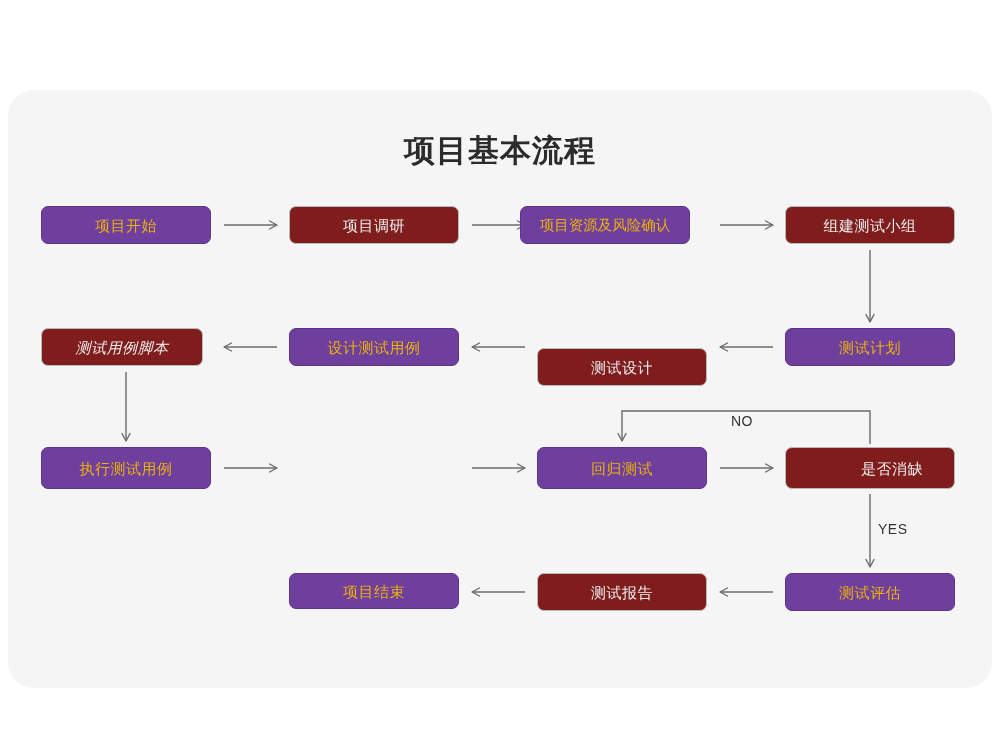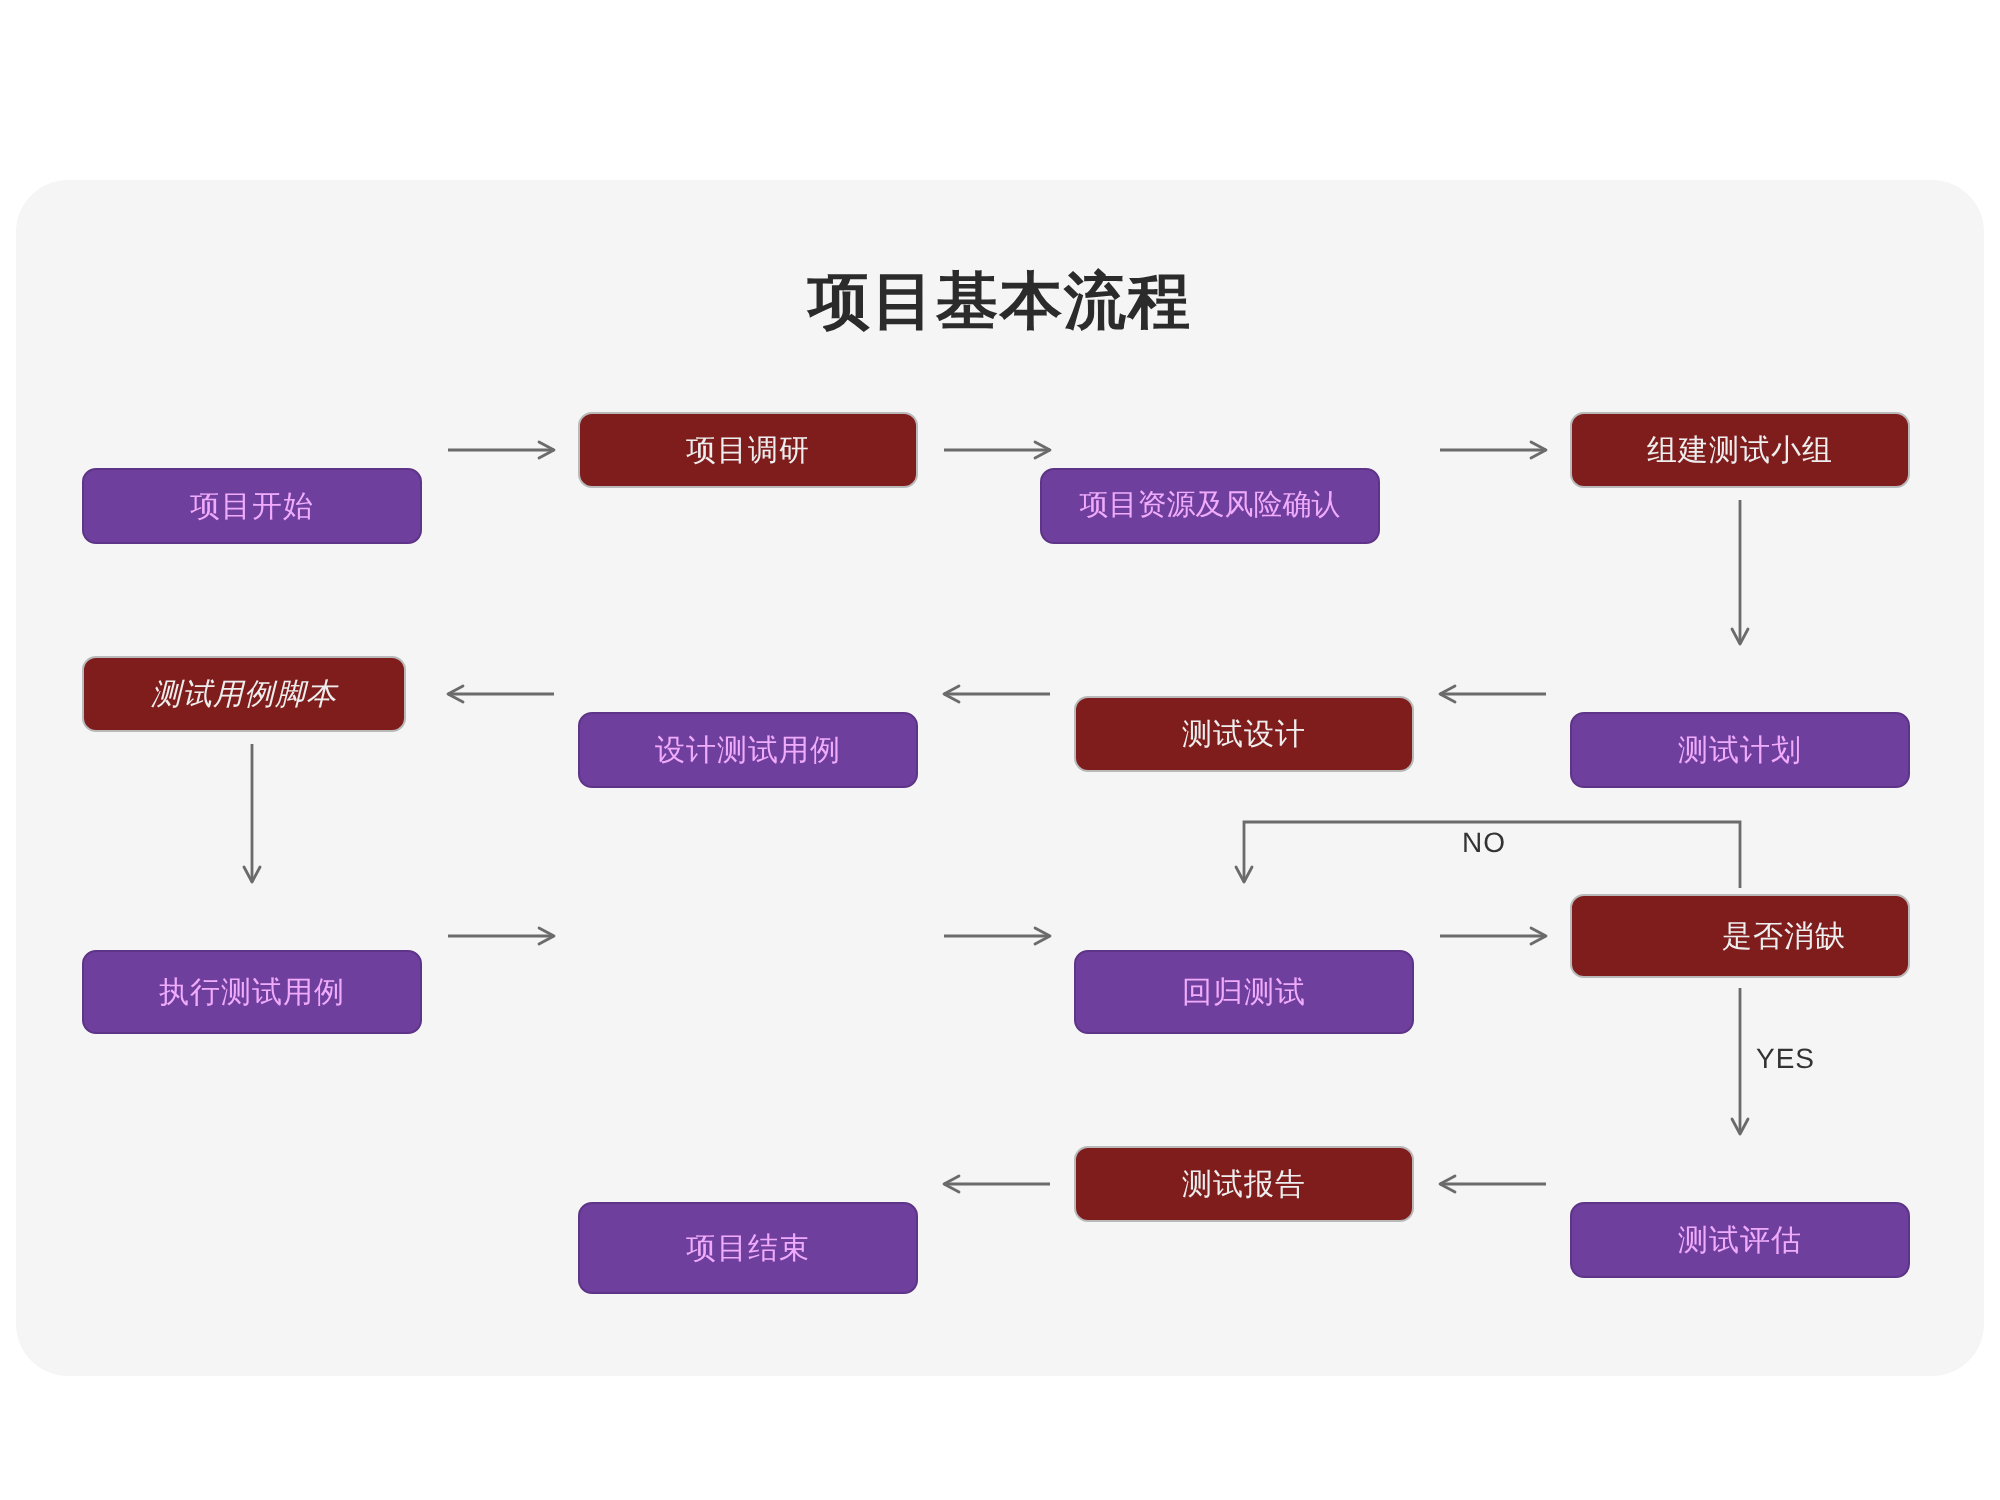--- a/index.html
+++ b/index.html
@@ -49,22 +49,21 @@
     justify-content: center;
     text-align: center;
     font-size: 15px;
     line-height: 21px;
     letter-spacing: 0.5px;
     white-space: pre-line;
   }
   .node.purple {
     background: #6f3f9e;
     border: 1px solid #5d3487;
-    color: #f0abfc;
-    margin-top: 28px;
+    color: #eab308;
   }
   .node.gray {
     background: #7f1d1d;
     border: 1px solid #b9b9b9;
     color: #eeeeee;
   }
   .node.tight {
     font-size: 14.5px;
     letter-spacing: 0px;
   }
@@ -130,20 +129,20 @@
 
   <div class="node gray" style="left:41px; top:328px; width:162px; height:38px;font-style:italic;">测试用例脚本</div>
   <div class="node purple" style="left:289px; top:328px; width:170px; height:38px;">设计测试用例</div>
   <div class="node gray" style="left:537px; top:348px; width:170px; height:38px;">测试设计</div>
   <div class="node purple" style="left:785px; top:328px; width:170px; height:38px;">测试计划</div>
 
   <div class="node purple" style="left:41px; top:447px; width:170px; height:42px;">执行测试用例</div>
   <div class="node purple" style="left:537px; top:447px; width:170px; height:42px;">回归测试</div>
   <div class="node gray" style="left:785px; top:447px; width:170px; height:42px;padding-left:44px;">是否消缺</div>
 
-  <div class="node purple" style="left:289px; top:573px; width:170px; height:46px;">项目结束</div>
+  <div class="node purple" style="left:289px; top:573px; width:170px; height:36px;">项目结束</div>
   <div class="node gray" style="left:537px; top:573px; width:170px; height:38px;">测试报告</div>
   <div class="node purple" style="left:785px; top:573px; width:170px; height:38px;">测试评估</div>
 
   <div class="edge-label" style="left:731px; top:413px;">NO</div>
   <div class="edge-label" style="left:878px; top:521px;">YES</div>
 
 </div>
 
 </body></html>

